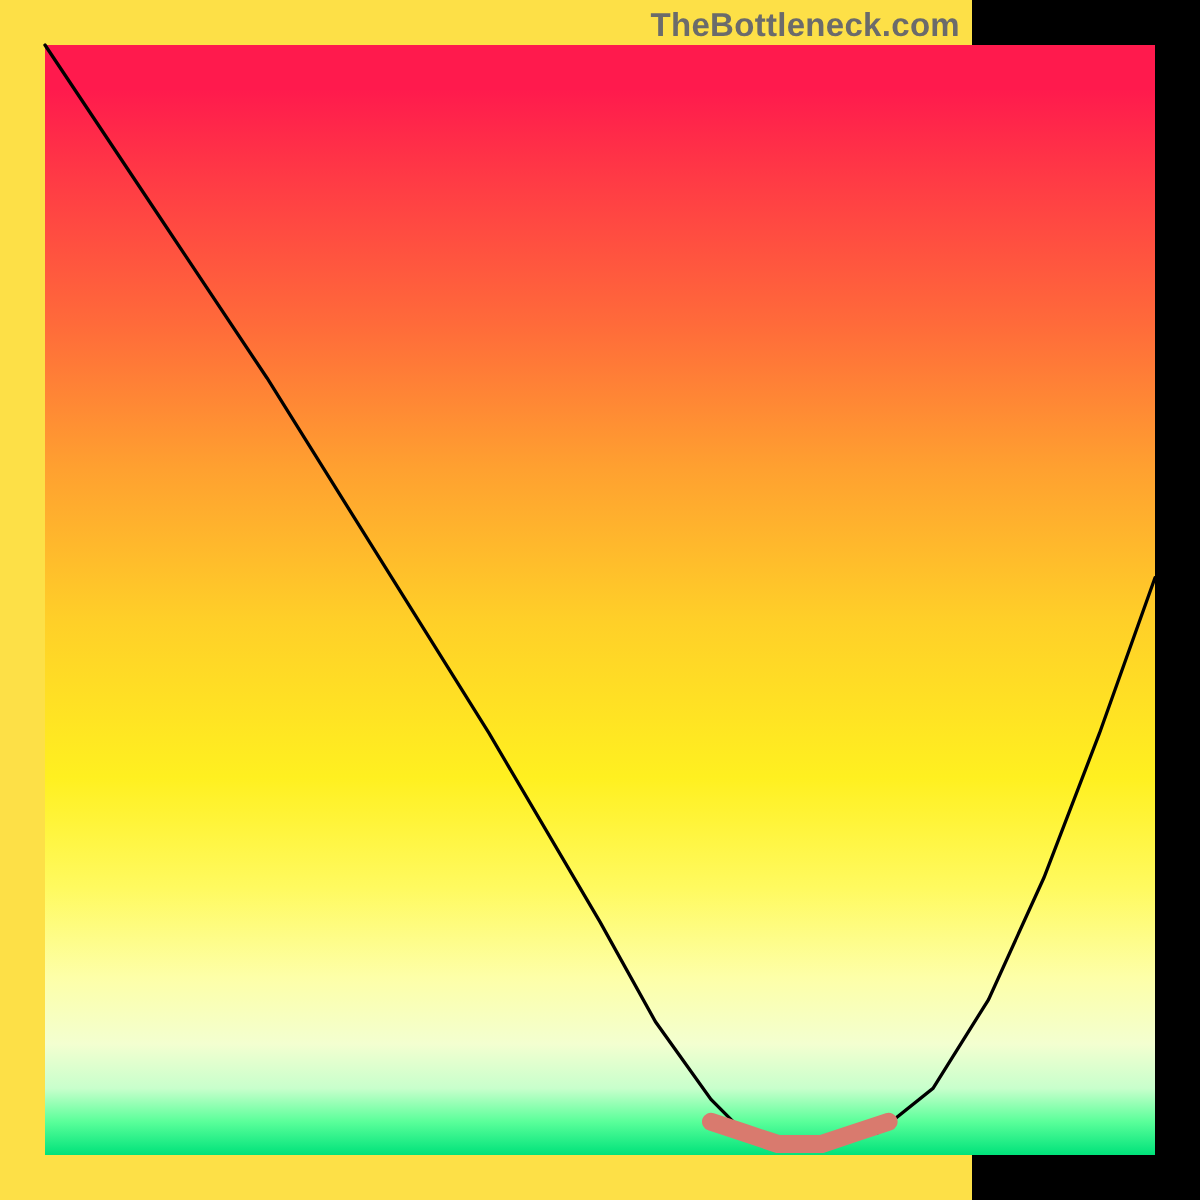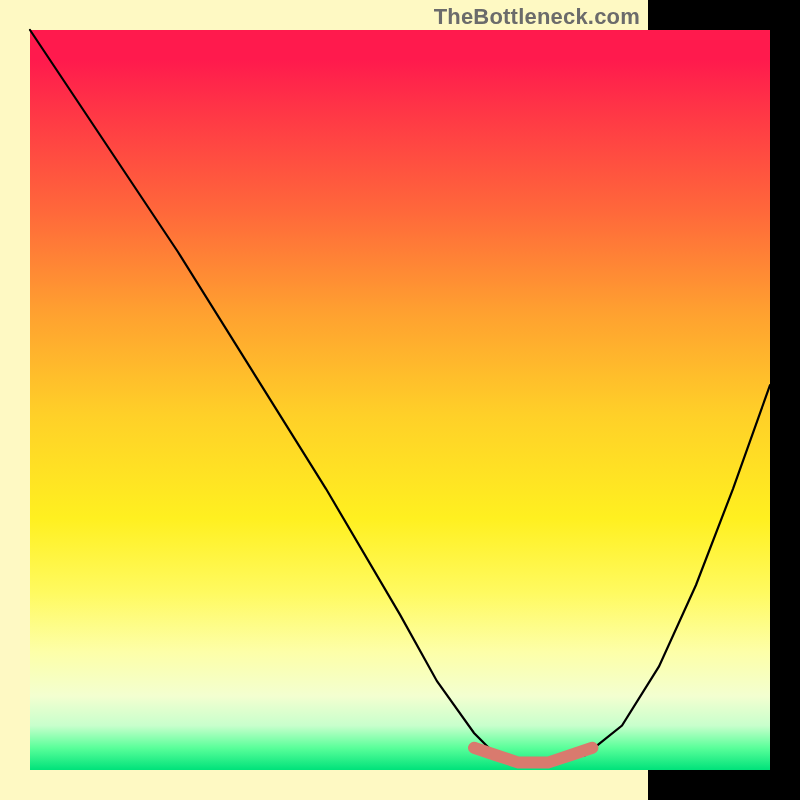--- a/index.html
+++ b/index.html
@@ -1,21 +1,21 @@
 <!DOCTYPE html>
 <html><head>
 <meta charset="utf-8">
 <style>
   * { margin: 0; padding: 0; box-sizing: border-box; }
   html, body { width: 800px; height: 800px; overflow: hidden; background: #000; }
   .frame {
     position: relative;
     width: 648px;
     height: 800px;
-    background: #fef9c3;
+    background: #fde047;
   }
   .plot {
     position: absolute;
     left: 30px;
     top: 30px;
     width: 740px;
     height: 740px;
     background: linear-gradient(to bottom,
       #ff1a4d 0%,
       #ff1a4d 4%,

